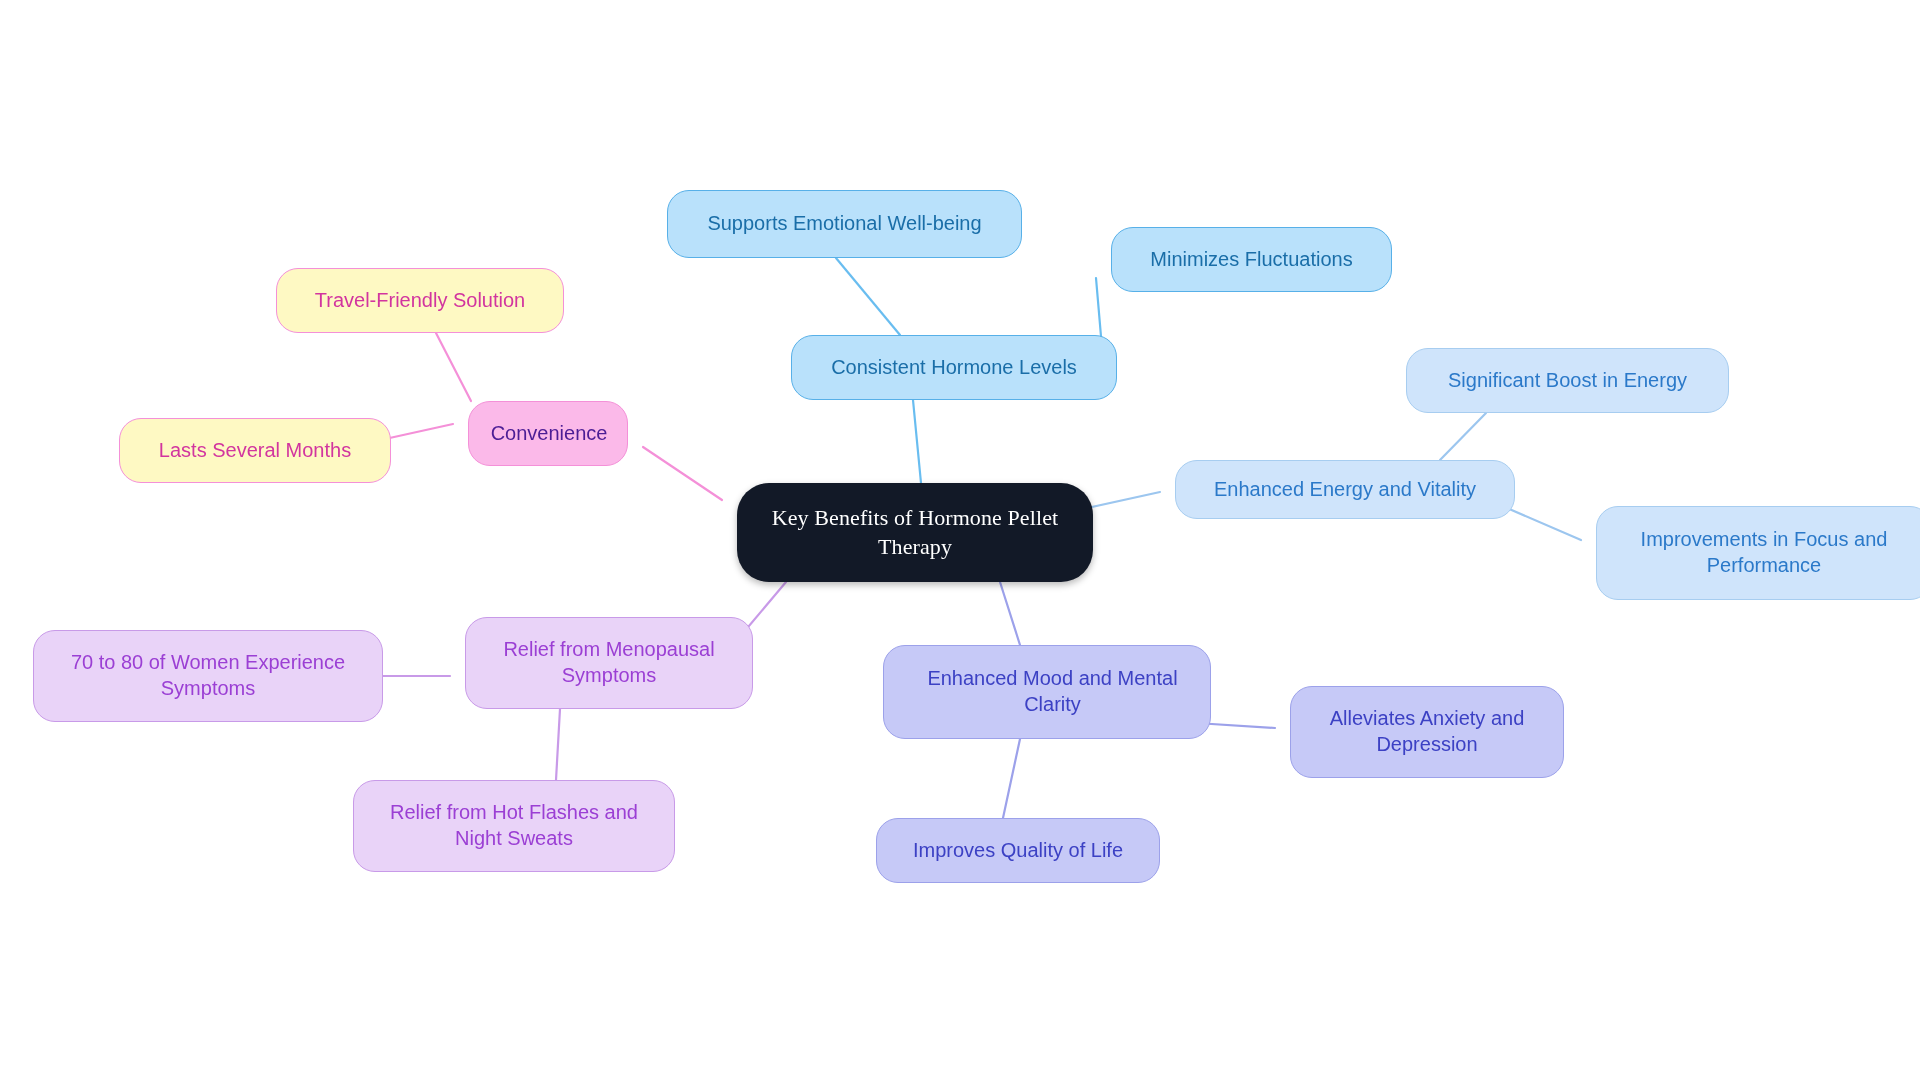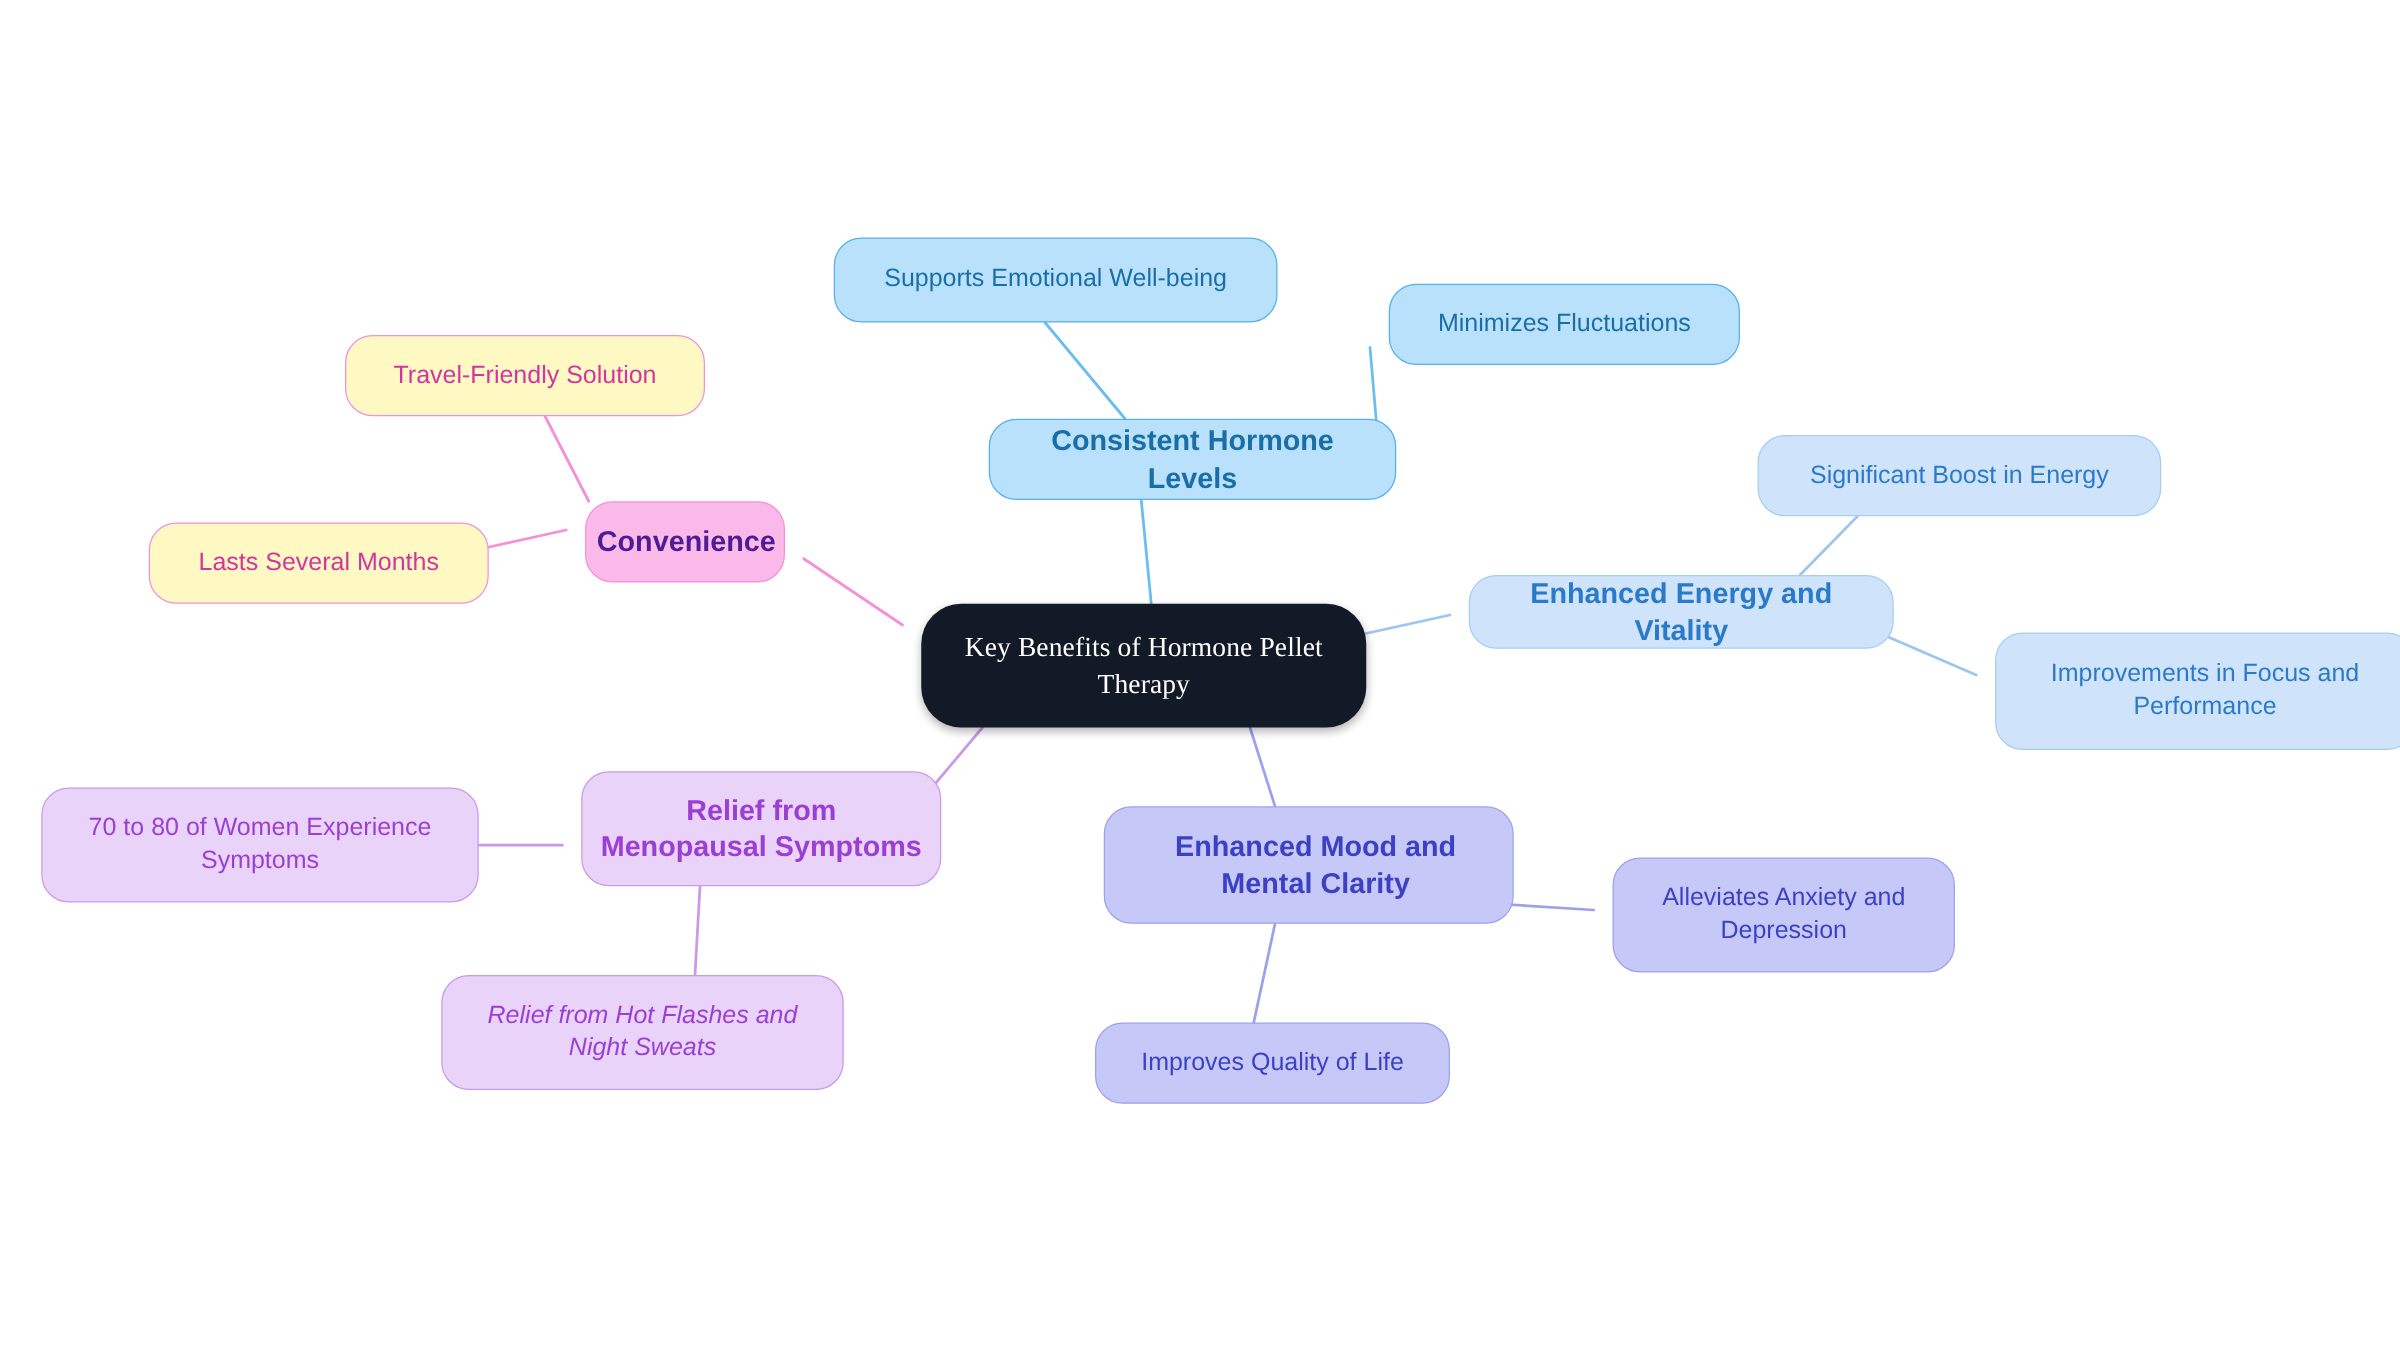--- a/index.html
+++ b/index.html
@@ -45,22 +45,21 @@
   }
   .node.root {
     border-width: 0;
     border-radius: 32px;
     box-shadow: 0 3px 7px rgba(0,0,0,0.28);
     font-size: 22px;
     letter-spacing: 0.1px;
     font-family: Liberation Serif, serif;
   }
   .node.branch {
-    font-size: 23px;
-    font-weight: bold;
+    font-size: 20px;
   }
   .node.leaf {
     font-size: 20px;
   }
 </style>
 </head>
 <body>
 
 <div id="mindmap-root">
   <svg id="edges" viewBox="0 0 1920 1083" preserveAspectRatio="none">
@@ -87,17 +86,17 @@
       <div class="node leaf" style="left: 1096px; top: 227px; width: 281px; height: 65px; background: rgb(185, 225, 251); border-color: rgb(87, 176, 232); color: rgb(26, 110, 168);">Minimizes Fluctuations</div>
       <div class="node branch" style="left: 1160px; top: 460px; width: 340px; height: 59px; background: rgb(207, 228, 251); border-color: rgb(167, 205, 240); color: rgb(43, 121, 201);">Enhanced Energy and Vitality</div>
       <div class="node leaf" style="left: 1391px; top: 348px; width: 323px; height: 65px; background: rgb(207, 228, 251); border-color: rgb(167, 205, 240); color: rgb(43, 121, 201);">Significant Boost in Energy</div>
       <div class="node leaf" style="left: 1581px; top: 506px; width: 336px; height: 94px; background: rgb(207, 228, 251); border-color: rgb(167, 205, 240); color: rgb(43, 121, 201);">Improvements in Focus and Performance</div>
       <div class="node branch" style="left: 868px; top: 645px; width: 328px; height: 94px; background: rgb(198, 201, 247); border-color: rgb(156, 161, 234); color: rgb(60, 65, 196); padding-left: 25px;">Enhanced Mood and Mental Clarity</div>
       <div class="node leaf" style="left: 1275px; top: 686px; width: 274px; height: 92px; background: rgb(198, 201, 247); border-color: rgb(156, 161, 234); color: rgb(60, 65, 196);">Alleviates Anxiety and Depression</div>
       <div class="node leaf" style="left: 861px; top: 818px; width: 284px; height: 65px; background: rgb(198, 201, 247); border-color: rgb(156, 161, 234); color: rgb(60, 65, 196);">Improves Quality of Life</div>
       <div class="node branch" style="left: 450px; top: 617px; width: 288px; height: 92px; background: rgb(233, 211, 248); border-color: rgb(200, 154, 232); color: rgb(155, 63, 212);">Relief from Menopausal Symptoms</div>
       <div class="node branch" style="left: 453px; top: 401px; width: 160px; height: 65px; background: rgb(251, 185, 233); border-color: rgb(244, 144, 216); color: #4c1d95; padding-left: 16px;">Convenience</div>
       <div class="node leaf" style="left: 18px; top: 630px; width: 350px; height: 92px; background: rgb(233, 211, 248); border-color: rgb(200, 154, 232); color: rgb(155, 63, 212);">70 to 80 of Women Experience Symptoms</div>
-      <div class="node leaf" style="left: 338px; top: 780px; width: 322px; height: 92px; background: rgb(233, 211, 248); border-color: rgb(200, 154, 232); color: rgb(155, 63, 212); font-style: italic;">Relief from Hot Flashes and Night Sweats</div>
+      <div class="node leaf" style="left: 338px; top: 780px; width: 322px; height: 92px; background: rgb(233, 211, 248); border-color: rgb(200, 154, 232); color: rgb(155, 63, 212);">Relief from Hot Flashes and Night Sweats</div>
       <div class="node leaf" style="left: 261px; top: 268px; width: 288px; height: 65px; background: #fef9c3; border-color: rgb(244, 144, 216); color: rgb(210, 53, 159);">Travel-Friendly Solution</div>
       <div class="node leaf" style="left: 104px; top: 418px; width: 272px; height: 65px; background: #fef9c3; border-color: rgb(244, 144, 216); color: rgb(210, 53, 159);">Lasts Several Months</div>
     </div>
 </div>
 
 </body></html>

